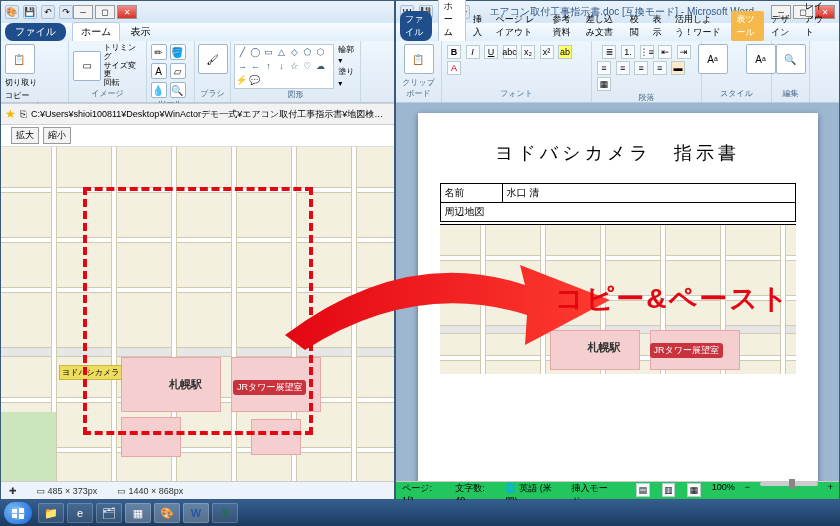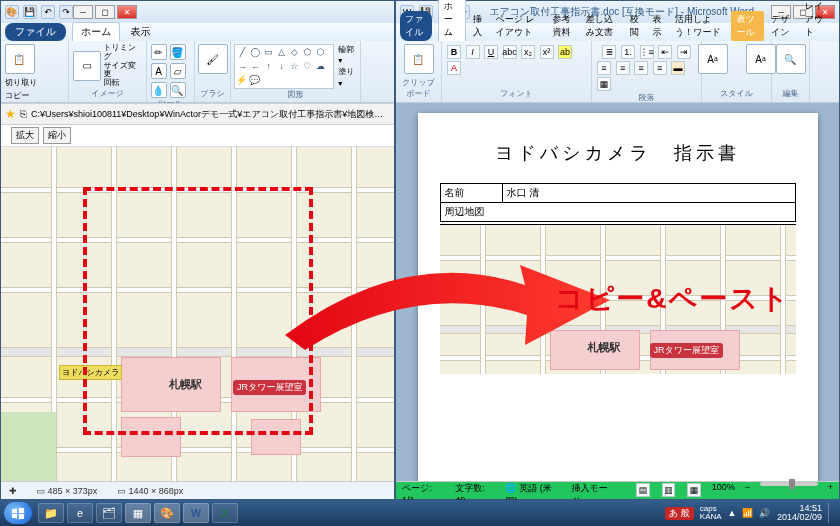--- a/index.html
+++ b/index.html
@@ -369,24 +369,13 @@
         <path d="M2 4h5v4H2zM9 3h5v5H9zM2 9h5v4H2zM9 9h5v5H9z" fill="#fff"></path>
       </svg>
   </div>
   <div class="task-icon">📁</div>
   <div class="task-icon">e</div>
   <div class="task-icon">🗂</div>
   <div class="task-icon active">▦</div>
   <div class="task-icon active">🎨</div>
   <div class="task-icon active" style="color:#2b579a;font-weight:bold">W</div>
   <div class="task-icon" style="color:#217346;font-weight:bold">X</div>
-  <div class="tray">
-    <span class="lang">あ 般</span>
-    <span style="font-size:8px;line-height:1"><span>caps</span><br><span>KANA</span></span>
-    <span>▲</span>
-    <span>📶</span>
-    <span>🔊</span>
-    <span style="text-align:right;line-height:1">
-      <span>14:51</span><br><span>2014/02/09</span>
-    </span>
-    <span style="width:8px;height:20px;border-left:1px solid rgba(255,255,255,0.3)"></span>
-  </div>
 </div>
 
 </body></html>

